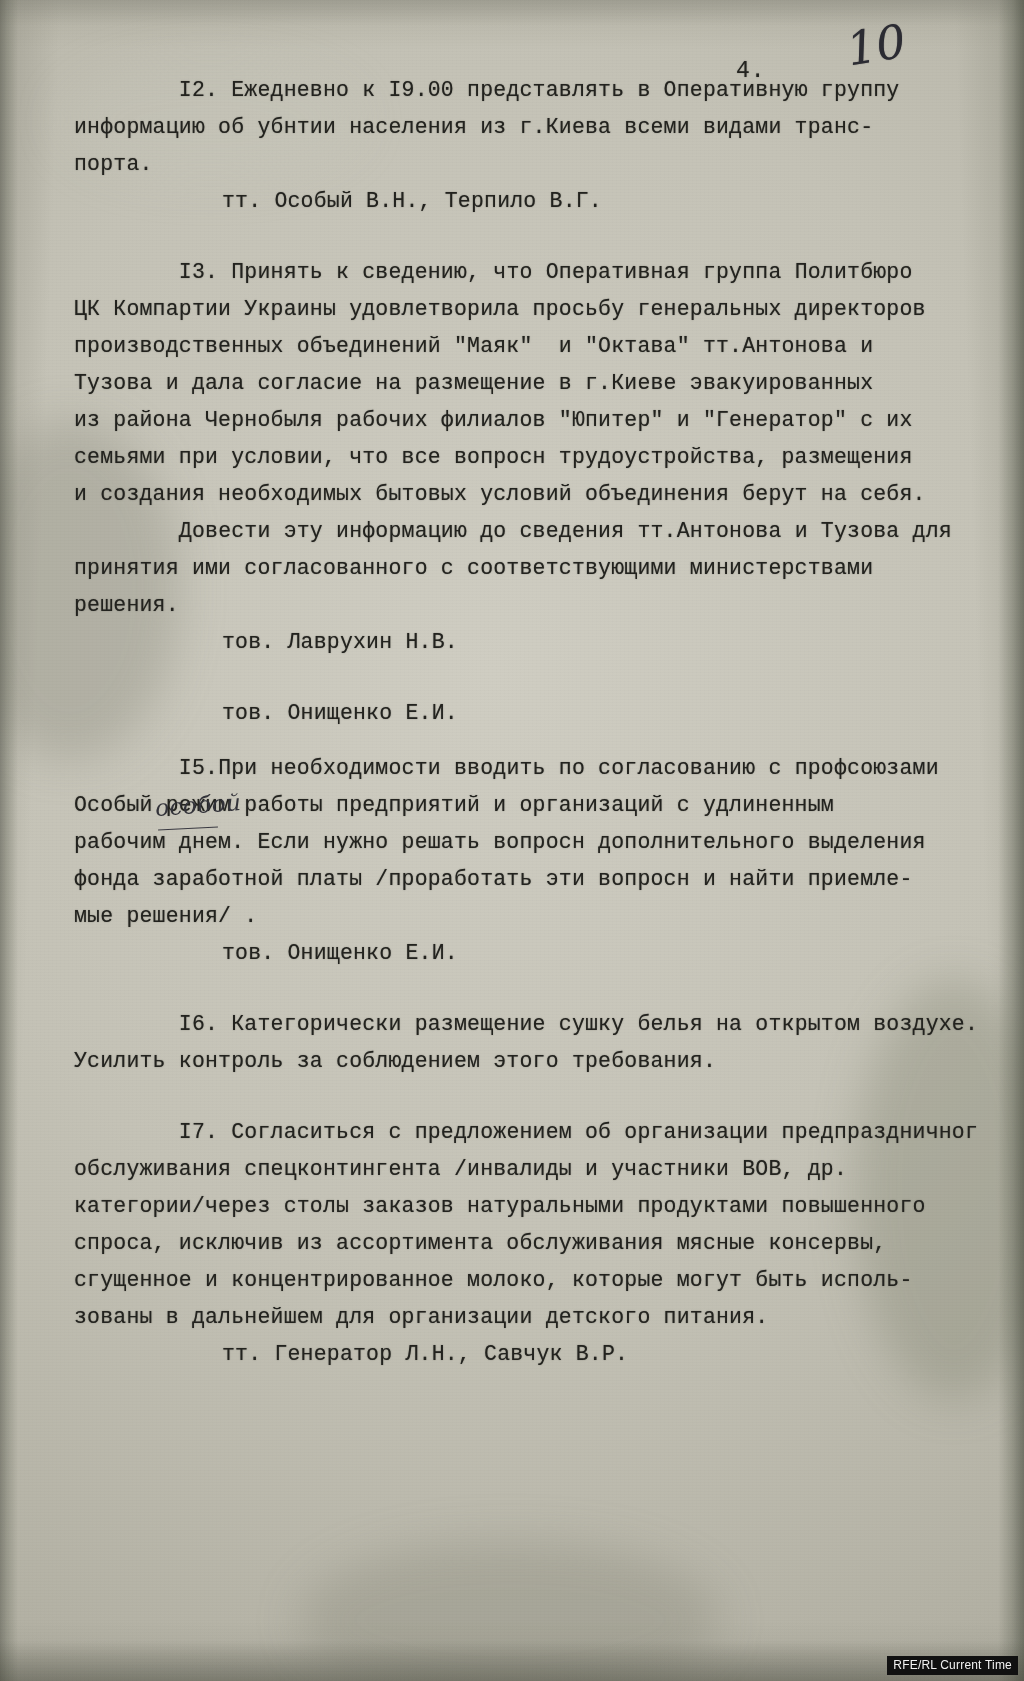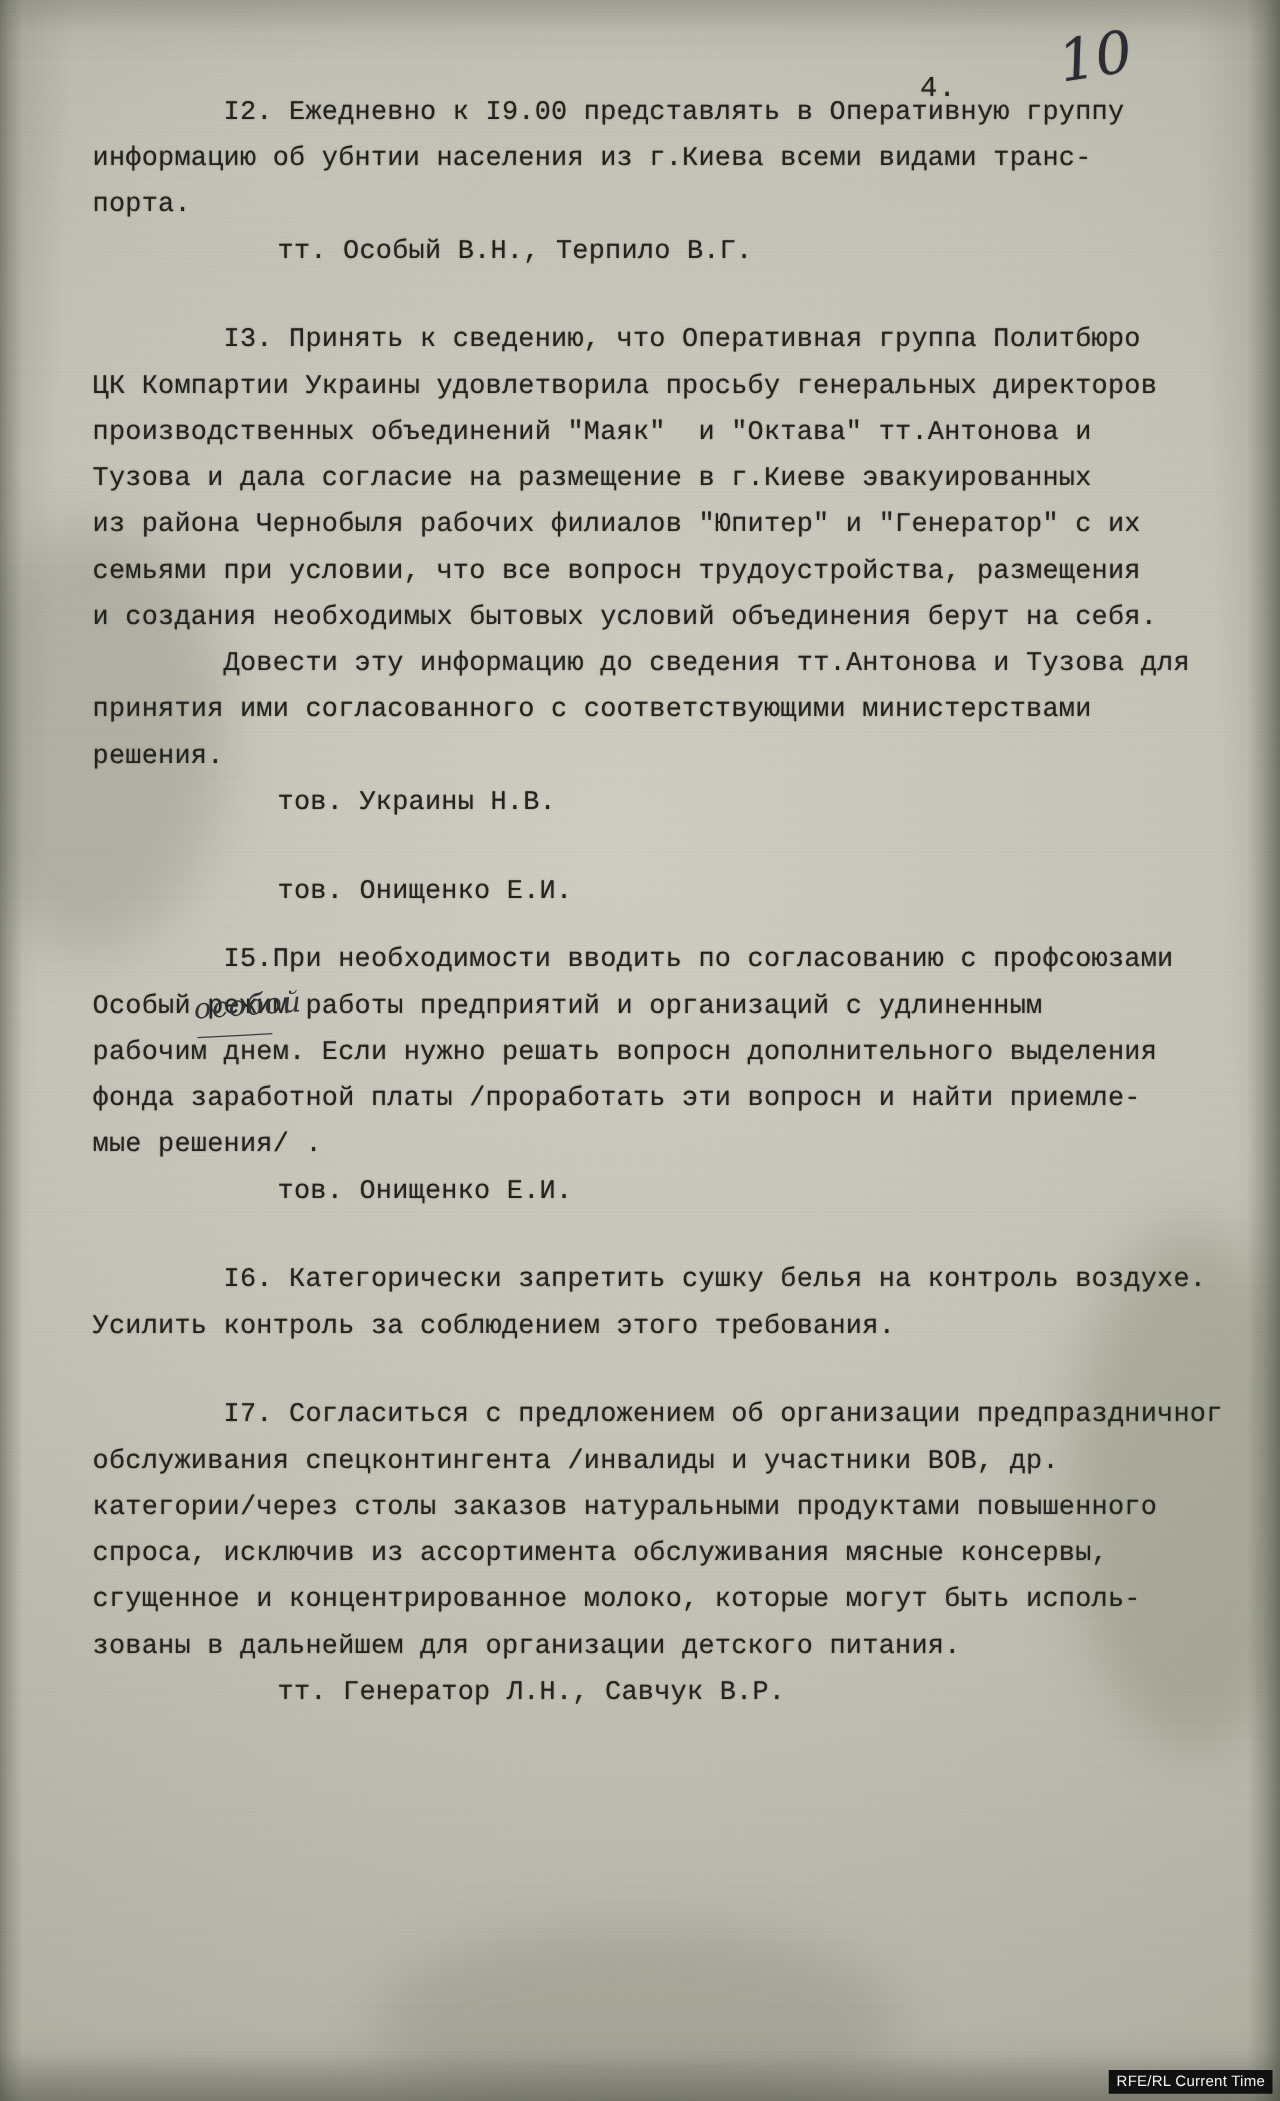--- a/index.html
+++ b/index.html
@@ -188,38 +188,38 @@
     <div class="para">        I3. Принять к сведению, что Оперативная группа Политбюро
 ЦК Компартии Украины удовлетворила просьбу генеральных директоров
 производственных объединений "Маяк"  и "Октава" тт.Антонова и
 Тузова и дала согласие на размещение в г.Киеве эвакуированных
 из района Чернобыля рабочих филиалов "Юпитер" и "Генератор" с их
 семьями при условии, что все вопросн трудоустройства, размещения
 и создания необходимых бытовых условий объединения берут на себя.
         Довести эту информацию до сведения тт.Антонова и Тузова для
 принятия ими согласованного с соответствующими министерствами
 решения.</div>
-    <div class="signee">тов. Украины Н.В.</div>
+    <div class="signee">тов. Лаврухин Н.В.</div>
 
     <div class="gap-md"></div>
 
     <div class="signee">тов. Онищенко Е.И.</div>
 
     <div class="gap-sm"></div>
 
     <div class="para">        I5.При необходимости вводить по согласованию с профсоюзами
 Особый режим работы предприятий и организаций с удлиненным
 рабочим днем. Если нужно решать вопросн дополнительного выделения
 фонда заработной платы /проработать эти вопросн и найти приемле-
 мые решения/ .</div>
     <div class="signee">тов. Онищенко Е.И.</div>
 
     <div class="gap-md"></div>
 
-    <div class="para">        I6. Категорически запретить сушку белья на контроль воздухе.
+    <div class="para">        I6. Категорически размещение сушку белья на открытом воздухе.
 Усилить контроль за соблюдением этого требования.</div>
 
     <div class="gap-md"></div>
 
     <div class="para">        I7. Согласиться с предложением об организации предпраздничног
 обслуживания спецконтингента /инвалиды и участники ВОВ, др.
 категории/через столы заказов натуральными продуктами повышенного
 спроса, исключив из ассортимента обслуживания мясные консервы,
 сгущенное и концентрированное молоко, которые могут быть исполь-
 зованы в дальнейшем для организации детского питания.</div>

